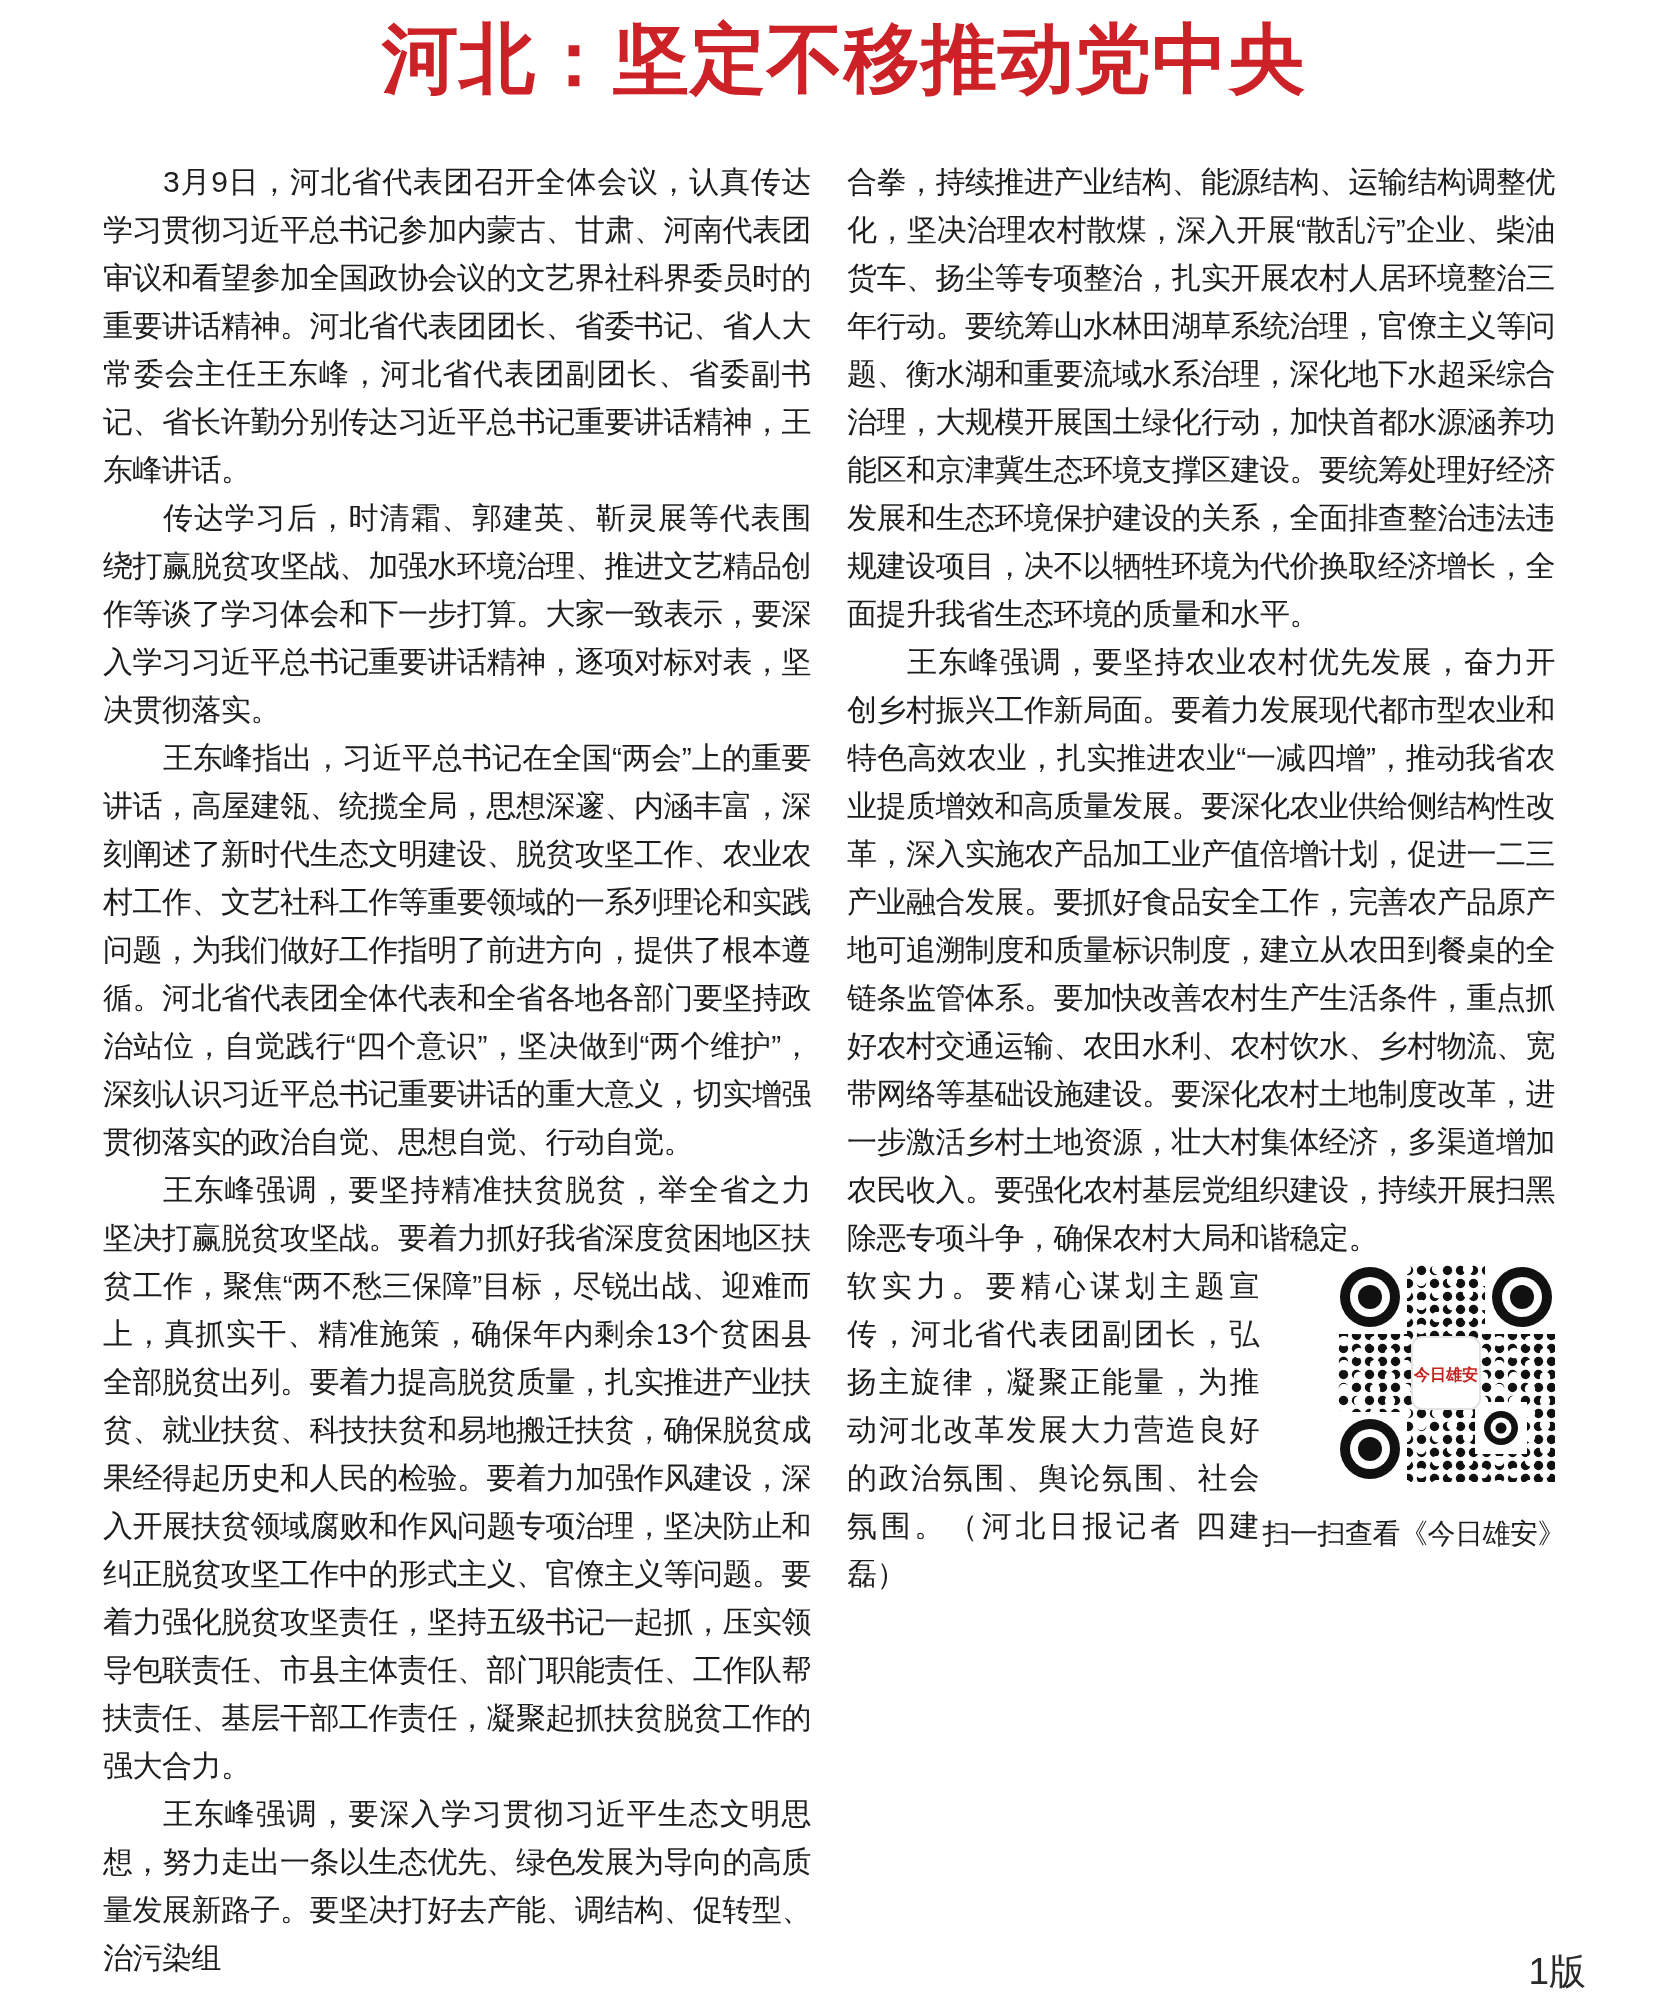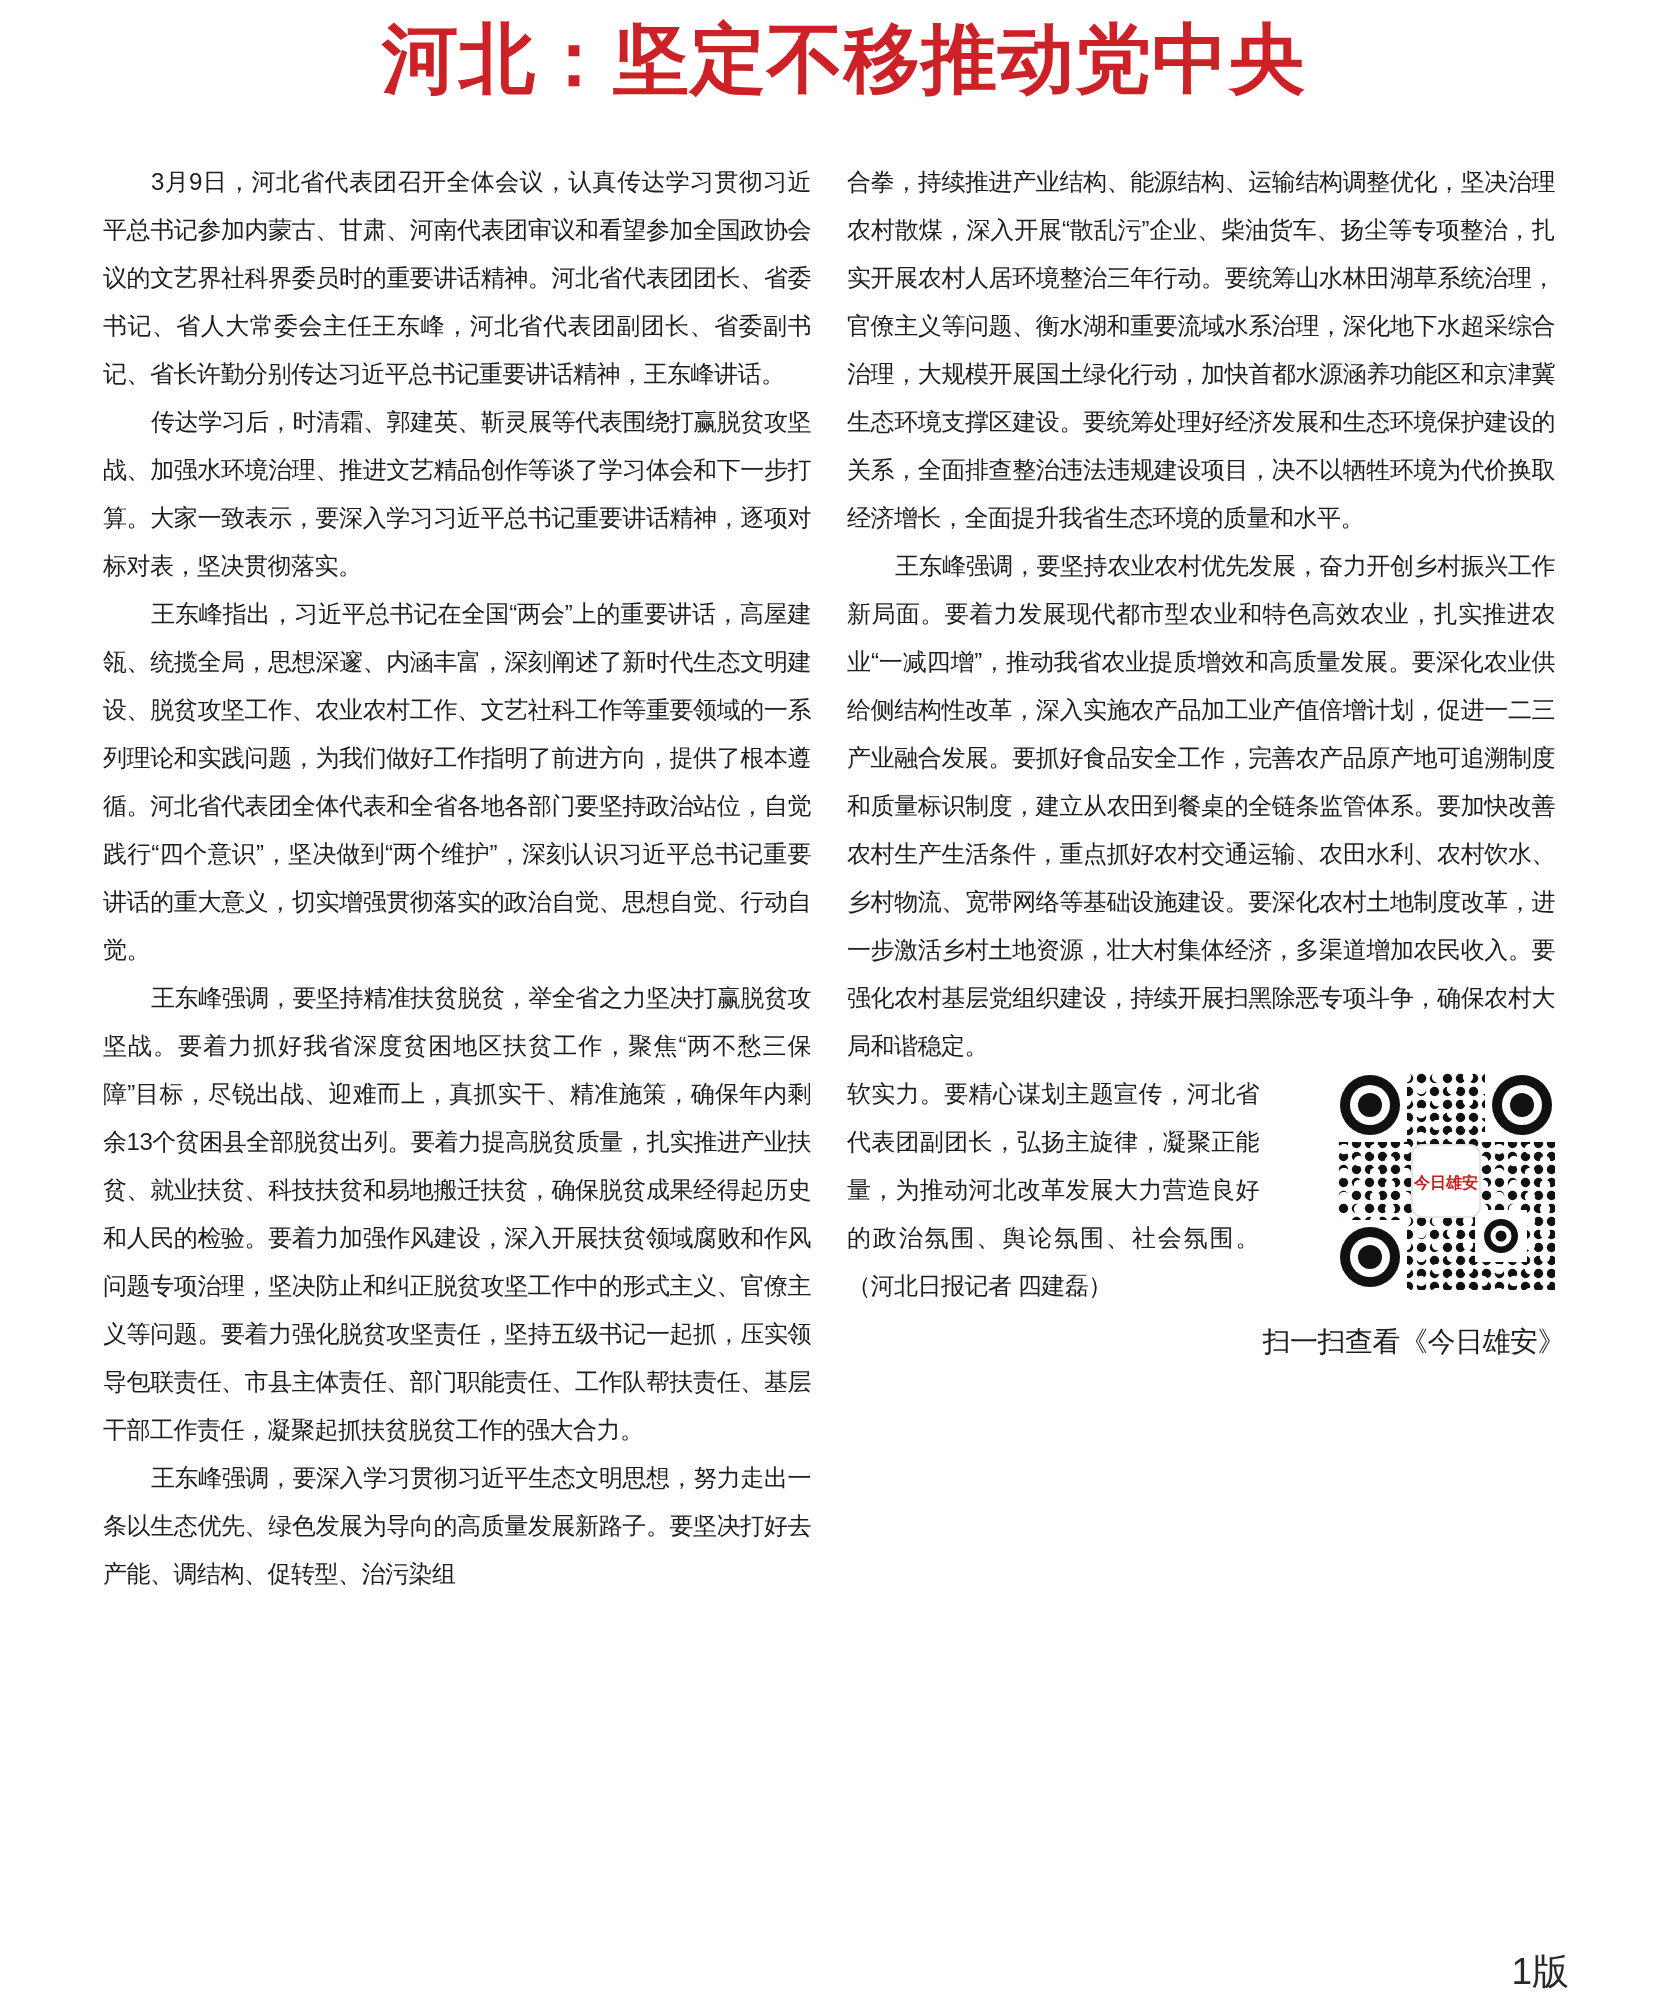--- a/index.html
+++ b/index.html
@@ -25,21 +25,21 @@
   }
   .title .tline { display: block; }
   .columns {
     display: flex;
     gap: 36px;
     margin: 54px 116px 0 86px;
   }
   .col { flex: 1 1 0; min-width: 0; }
   .col p {
     margin: 0;
-    font-size: 24px;
+    font-size: 30px;
     line-height: 48px;
     letter-spacing: -0.5px;
     text-align: justify;
     text-justify: inter-ideograph;
     word-break: break-all;
     color: #1d1d1d;
   }
   p.indent { text-indent: 2em; }
   p.noindent { text-indent: 0; }
   .qr-wrap { overflow: visible; }
@@ -57,21 +57,21 @@
     right: -10px;
     white-space: nowrap;
     font-size: 28px;
     line-height: 48px;
     letter-spacing: -0.5px;
     color: #1d1d1d;
   }
   .clear { clear: both; }
   .page-number {
     position: absolute;
-    right: 102px;
+    right: 85px;
     bottom: 14px;
     font-size: 37px;
     color: #2a2a2a;
     letter-spacing: 0;
   }
 </style>
 </head>
 <body>
 
 <div class="page">

